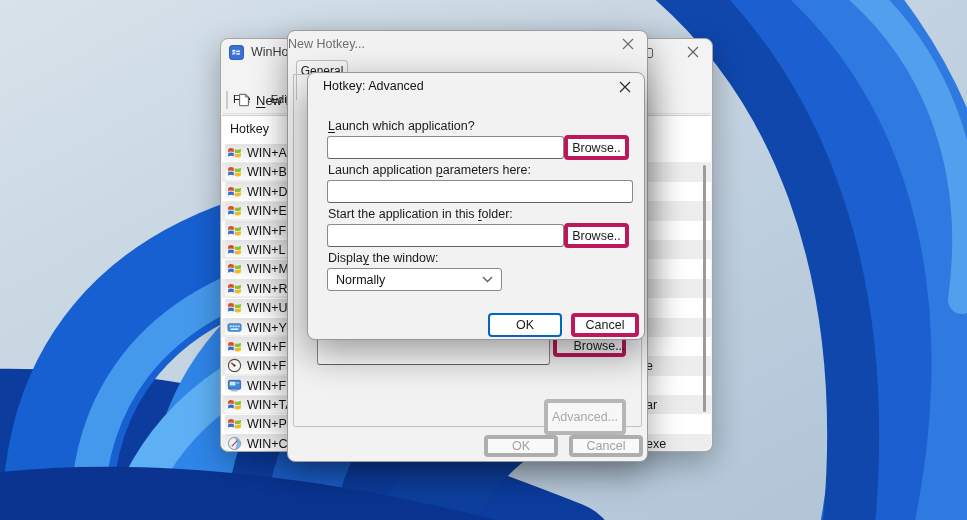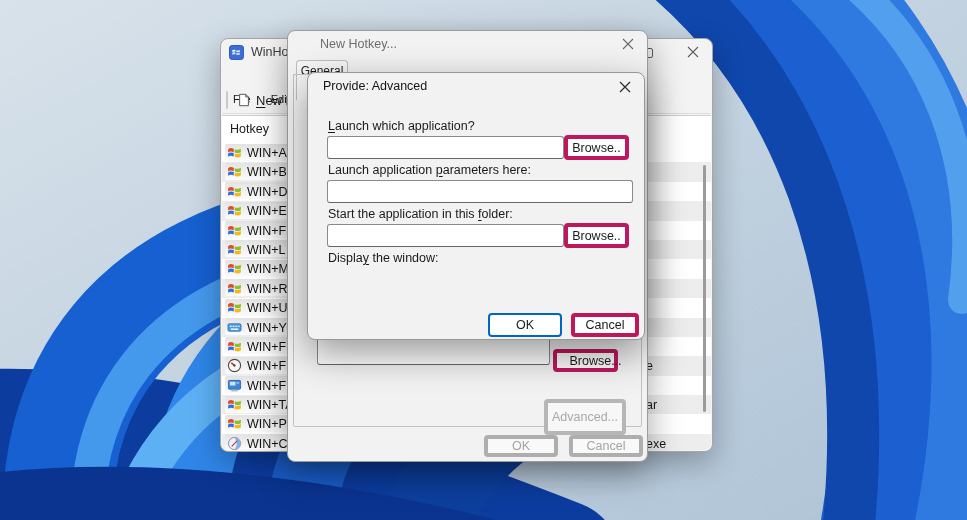--- a/index.html
+++ b/index.html
@@ -321,51 +321,59 @@
         <span class="frag" style="top: 242.9px;">e</span>
         <span class="frag" style="top: 281.7px;">ar</span>
         <span class="frag" style="top: 320.5px;">exe</span>
       </div>
     <div class="scrollthumb"></div>
   </div>
 </div>
 
 <div class="window dlg-newhotkey">
   <div class="titlebar">
-    <span class="title title-inactive" style="margin-left:32px">New Hotkey...</span>
+    <span class="title title-inactive" style="margin-left:0">New Hotkey...</span>
     <span class="close-btn">
       <svg width="12" height="12" viewBox="0 0 12 12">
           <path d="M1 1 L11 11 M11 1 L1 11" stroke="#6a6a6a" stroke-width="1.1"></path>
         </svg>
     </span>
   </div>
   <div class="tab">General</div>
   <div class="tabpage"></div>
   <input class="tfield" style="left: 29px; top: 305px; width: 233px; height: 29px;" value="">
-  <div class="btn" style="left:265px; top:318px; width:65px; height:23px;padding-left:20px;">Browse...</div>
+  <div class="btn" style="left:265px; top:303px; width:73px; height:23px;padding-left:20px;">Browse...</div>
   <div class="btn disabled" style="left:256px; top:368px; width:82px; height:36px;">Advanced...</div>
   <div class="btn inactive" style="left:196px; top:404px; width:74px; height:22px;">OK</div>
   <div class="btn inactive" style="left:281px; top:404px; width:74px; height:22px;">Cancel</div>
 </div>
 
 <div class="window dlg-launch">
-  <div class="dlg-title">Provide: Advanced</div>
+  <div class="dlg-title">Hotkey: Advanced</div>
   <span class="close-btn" style="top:8px">
     <svg width="12" height="12" viewBox="0 0 12 12">
         <path d="M1 1 L11 11 M11 1 L1 11" stroke="#2b2b2b" stroke-width="1.2"></path>
       </svg>
   </span>
   <div class="dlabel" style="left:20px; top:46px;"><span></span><u>L</u><span>aunch which application?</span></div>
   <input class="tfield" style="left: 19px; top: 63px; width: 237px; height: 23px;" value="">
   <div class="btn" style="left:256px; top:62px; width:65px; height:25px;">Browse..</div>
 
   <div class="dlabel" style="left:20px; top:90px;"><span>Launch application </span><u>p</u><span>arameters here:</span></div>
   <input class="tfield" style="left: 19px; top: 107px; width: 306px; height: 23px;" value="">
 
   <div class="dlabel" style="left:20px; top:134px;"><span>Start the application in this </span><u>f</u><span>older:</span></div>
   <input class="tfield" style="left: 19px; top: 151px; width: 237px; height: 23px;" value="">
   <div class="btn" style="left:256px; top:150px; width:65px; height:25px;">Browse..</div>
 
   <div class="dlabel" style="left:20px; top:178px;"><span>Displa</span><u>y</u><span> the window:</span></div>
+  <div class="combo">
+    <span>Normally</span>
+    <span style="display:inline-flex">
+      <svg width="11" height="7" viewBox="0 0 11 7">
+          <path d="M1 1 L5.5 5.5 L10 1" fill="none" stroke="#5a5a5a" stroke-width="1.3"></path>
+        </svg>
+    </span>
+  </div>
 
   <div class="btn default" style="left:180px; top:240px; width:74px; height:24px;">OK</div>
   <div class="btn" style="left:263px; top:240px; width:68px; height:24px;">Cancel</div>
 </div>
 
 </body></html>

